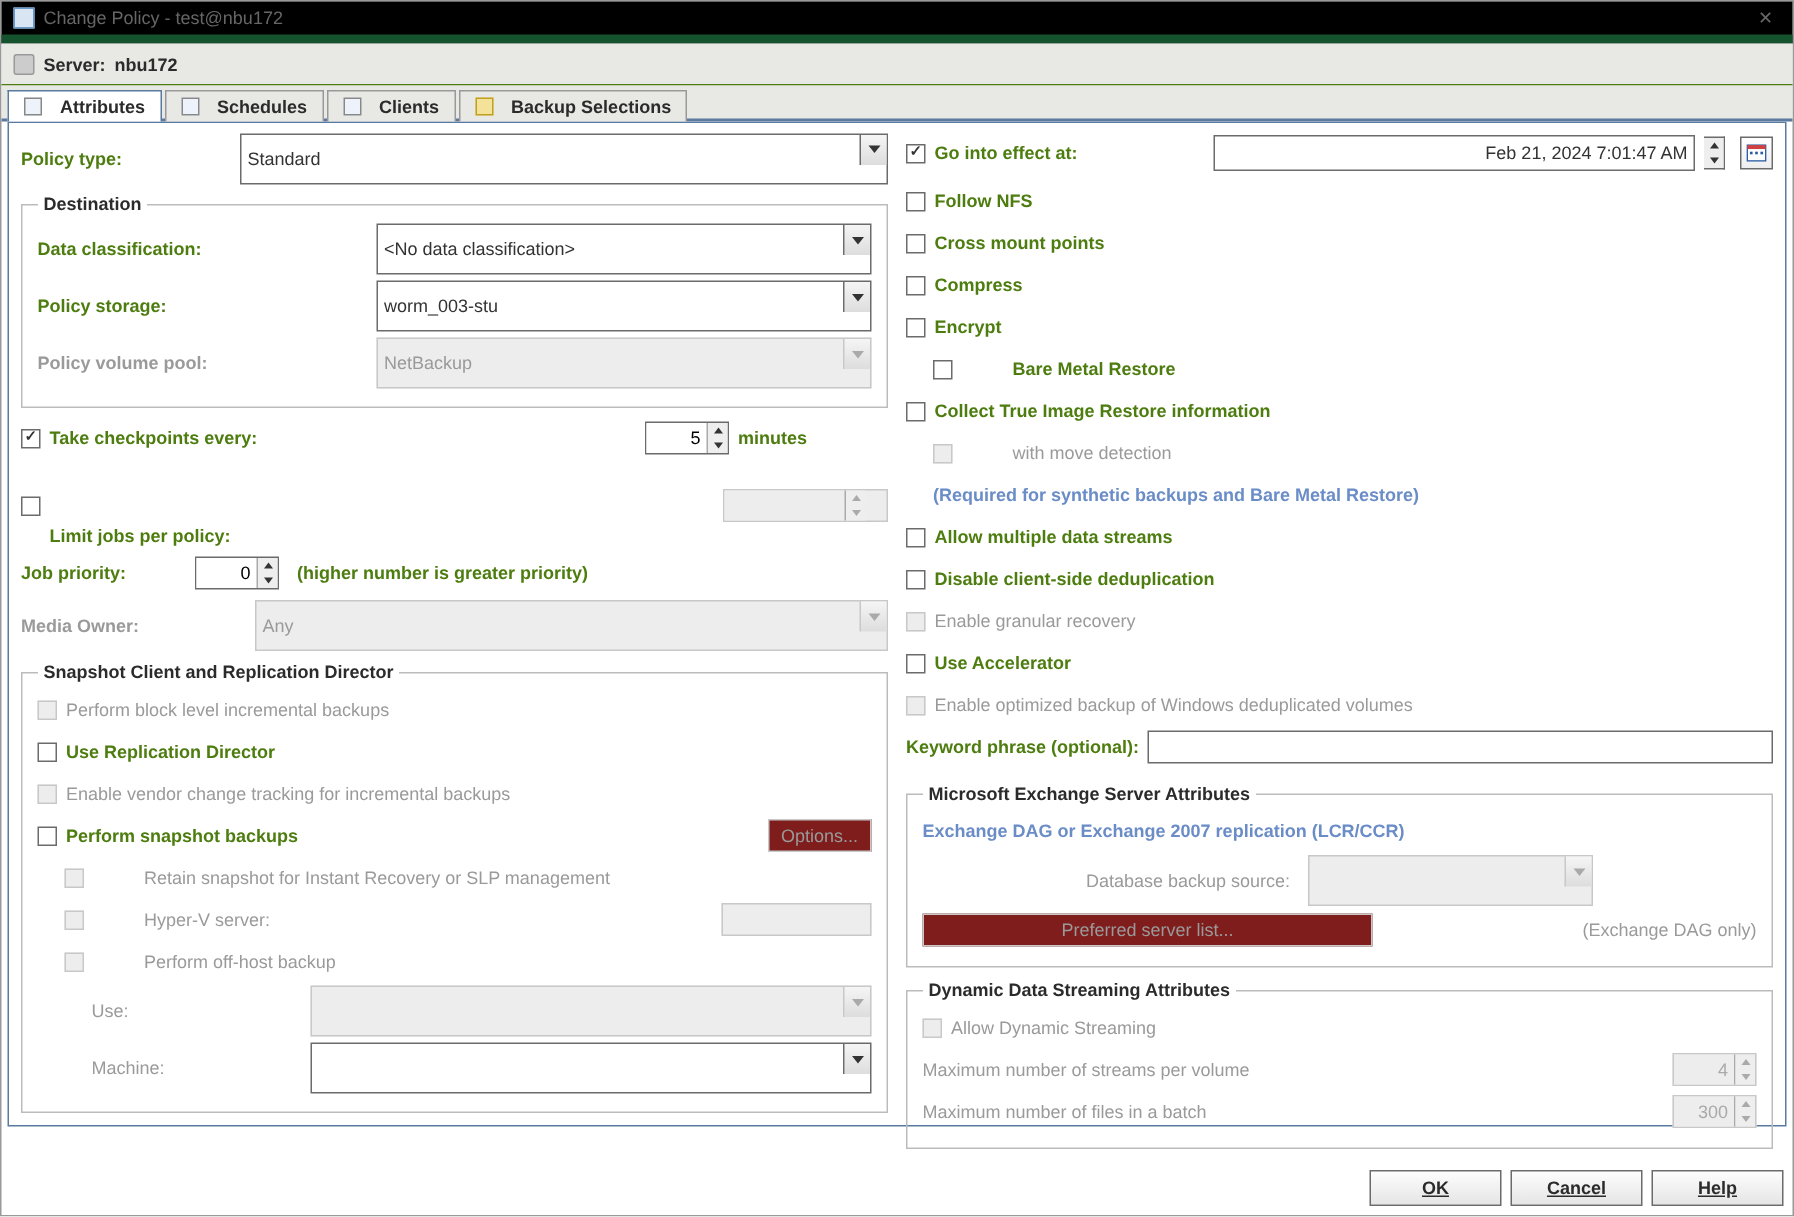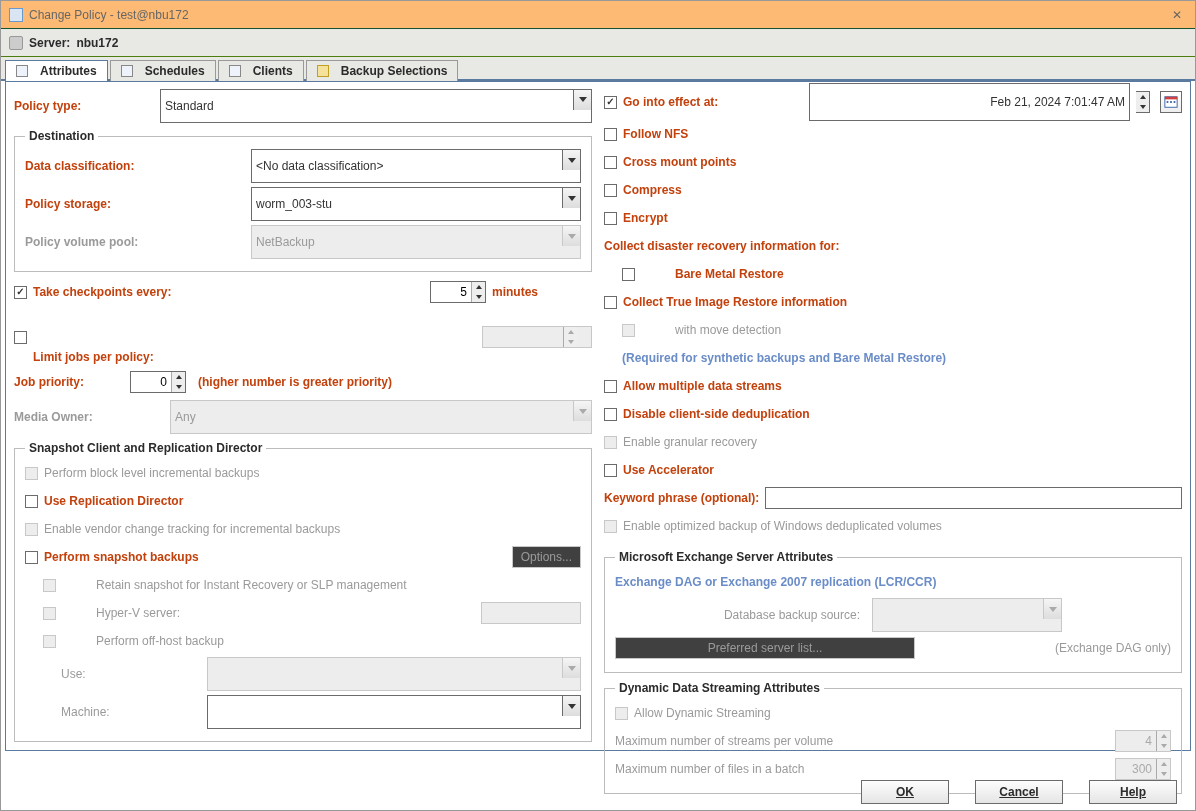--- a/index.html
+++ b/index.html
@@ -1,34 +1,34 @@
 <!DOCTYPE html>
 <html><head>
 <meta charset="utf-8">
 <style>
   * { box-sizing: border-box; font-family: Tahoma, Geneva, sans-serif; font-size: 12px; }
   body { margin: 0; background: #fff; color: #333; }
   .window { width: 1196px; height: 811px; border: 1px solid #999; background: #fff; position: relative; }
-  .titlebar { height: 28px; border-bottom: 1px solid #14532d; display: flex; align-items: center; padding: 0 8px; background: #fdba74; }
+  .titlebar { height: 28px; border-bottom: 6px solid #14532d; display: flex; align-items: center; padding: 0 8px; background: #000000; }
   .titlebar .icon { width: 14px; height: 14px; background: #d9e5f3; border: 1px solid #6699cc; margin-right: 6px; }
   .titlebar .title { flex: 1; color: #666; }
   .titlebar .close { width: 20px; height: 20px; display: flex; align-items: center; justify-content: center; color: #666; cursor: pointer; }
   .serverbar { height: 28px; background: #e8e8e4; border-bottom: 1px solid #4d7c0f; display: flex; align-items: center; padding: 0 8px; }
   .serverbar .icon { width: 14px; height: 14px; background: #ccc; border: 1px solid #999; margin-right: 6px; border-radius: 2px; }
   .serverbar .label { font-weight: bold; margin-right: 6px; color: #2b2b2b; }
   .serverbar .value { font-weight: bold; color: #2b2b2b; }
   .tabbar { height: 24px; background: #e8e8e4; display: flex; align-items: flex-end; padding: 0 4px; border-bottom: 2px solid #5a7aa0; }
   .tab { padding: 3px 10px; border: 1px solid #999; border-bottom: none; background: #e8e8e4; margin-right: 2px; display: flex; align-items: center; gap: 12px; font-weight: bold; color: #2b2b2b; cursor: pointer; position: relative; top: 2px; }
   .tab.active { background: #fff; border-color: #5a7aa0; z-index: 2; }
   .tab .ticon { width: 12px; height: 12px; border: 1px solid #888; background: #eef3fb; }
   .ticon.y { background: #f5e29a; border-color: #c0a020; }
   .content { padding: 8px; display: flex; gap: 12px; border: 1px solid #5a7aa0; margin: 0 4px; background: #fff; height: 670px; }
   .col { flex: 1; display: flex; flex-direction: column; gap: 8px; }
   .row { display: flex; align-items: center; gap: 6px; min-height: 24px; }
-  .lbl { font-weight: bold; color: #c2410c; }
+  .lbl { font-weight: bold; color: #4d7c0f; }
   .lbl.disabled, .disabled { color: #9a9a9a; }
   .lbl.blue { color: #6a8cc7; font-weight: bold; }
   fieldset { border: 1px solid #bcbcbc; padding: 6px 10px 8px 10px; margin: 0; }
   legend { font-weight: bold; color: #2b2b2b; padding: 0 4px; }
   .select, .combo { border: 1px solid #6b6b6b; background: #fff; height: 22px; display: flex; align-items: center; padding: 16px 4px; position: relative; }
   .select.disabled, .combo.disabled { background: #ededed; border-color: #c8c8c8; color: #9a9a9a; }
   .select .arrow, .combo .arrow { width: 18px; height: 20px; border-left: 1px solid #6b6b6b; background: linear-gradient(#f5f5f5,#ddd); display: flex; align-items: center; justify-content: center; position: absolute; right: 0; top: 0; }
   .select.disabled .arrow, .combo.disabled .arrow { border-left-color: #c8c8c8; }
   .arrow::after { content: ""; border-left: 4px solid transparent; border-right: 4px solid transparent; border-top: 5px solid #333; }
   .select.disabled .arrow::after, .combo.disabled .arrow::after { border-top-color: #aaa; }
@@ -43,25 +43,25 @@
   .spin.disabled input { background:#ededed; color:#aaa; }
   .spin.disabled .btns .up::after { border-bottom-color:#aaa; }
   .spin.disabled .btns .dn::after { border-top-color:#aaa; }
   .chk { width:13px; height:13px; border:1px solid #6b6b6b; background:#fff; display:inline-flex; align-items:center; justify-content:center; font-size:10px; line-height:10px; cursor:pointer; flex-shrink:0; }
   .chk.checked::after { content:"✓"; color:#333; font-weight:bold; }
   .chk.disabled { border-color:#c8c8c8; background:#ededed; }
   .txt { border:1px solid #6b6b6b; height:22px; padding:0 4px; background:#fff; }
   .txt.disabled { background:#ededed; border-color:#c8c8c8; }
   .btn { border:1px solid #6b6b6b; background:linear-gradient(#fdfdfd,#e5e5e5); height:24px; padding:0 18px; cursor:pointer; font-weight:bold; color:#2b2b2b; text-decoration:underline; }
   .btn.small { height:22px; padding:0 8px; text-decoration:none; font-weight:normal; }
-  .btn.disabled { color:#9a9a9a; border-color:#c8c8c8; background:#404040; cursor:default; }
-  .datebox { flex:1; border:1px solid #6b6b6b; height:38px; background:#fff; display:flex; align-items:center; justify-content:flex-end; padding:0 4px; }
+  .btn.disabled { color:#9a9a9a; border-color:#c8c8c8; background:#7f1d1d; cursor:default; }
+  .datebox { flex:1; border:1px solid #6b6b6b; height:24px; background:#fff; display:flex; align-items:center; justify-content:flex-end; padding:0 4px; }
   .calicon { width:22px; height:22px; border:1px solid #6b6b6b; margin-left:4px; display:flex; align-items:center; justify-content:center; background:linear-gradient(#fff,#eee); }
   .calicon svg { width:14px; height:14px; }
-  .footer { position:absolute; bottom:6px; right:18px; display:flex; gap:26px; }
+  .footer { position:absolute; bottom:6px; right:6px; display:flex; gap:6px; }
   .footer .btn { width:88px; text-align:center; }
   .gap4 > * { margin-bottom:4px; }
   .indent1 { margin-left:18px;gap:40px; }
   .indent2 { margin-left:36px; }
 </style>
 </head>
 <body>
 
 <div class="window">
 
@@ -267,23 +267,20 @@
             <span class="lbl">Cross mount points</span>
           </div>
         <div class="row">
             <span class="chk"></span>
             <span class="lbl">Compress</span>
           </div>
         <div class="row">
             <span class="chk"></span>
             <span class="lbl">Encrypt</span>
           </div>
-        <div class="row">
-            <span class="lbl">Collect disaster recovery information for:</span>
-          </div>
         <div class="row indent1">
             <span class="chk"></span>
             <span class="lbl">Bare Metal Restore</span>
           </div>
         <div class="row">
             <span class="chk"></span>
             <span class="lbl">Collect True Image Restore information</span>
           </div>
         <div class="row indent1">
             <span class="chk disabled"></span>
@@ -302,27 +299,27 @@
           </div>
         <div class="row">
             <span class="chk disabled"></span>
             <span class="disabled">Enable granular recovery</span>
           </div>
         <div class="row">
             <span class="chk"></span>
             <span class="lbl">Use Accelerator</span>
           </div>
         <div class="row">
+            <span class="chk disabled"></span>
+            <span class="disabled">Enable optimized backup of Windows deduplicated volumes</span>
+          </div>
+        <div class="row">
           <span class="lbl">Keyword phrase (optional):</span>
           <input class="txt" style="flex: 1 1 0%;" value="">
         </div>
-        <div class="row">
-            <span class="chk disabled"></span>
-            <span class="disabled">Enable optimized backup of Windows deduplicated volumes</span>
-          </div>
       </div>
 
       <fieldset>
         <legend>Microsoft Exchange Server Attributes</legend>
         <div class="gap4">
           <div class="row">
               <span class="lbl blue">Exchange DAG or Exchange 2007 replication (LCR/CCR)</span>
             </div>
           <div class="row" style="justify-content:center;">
             <span class="disabled">Database backup source:</span>

